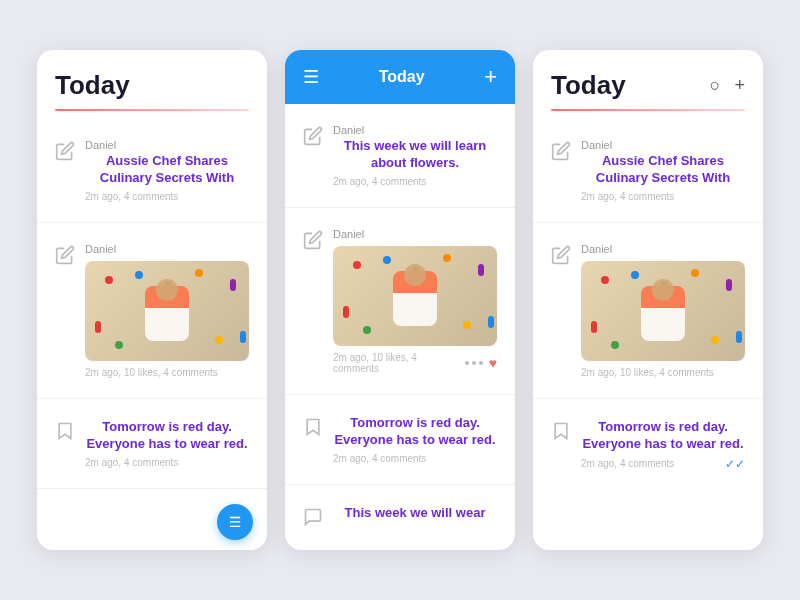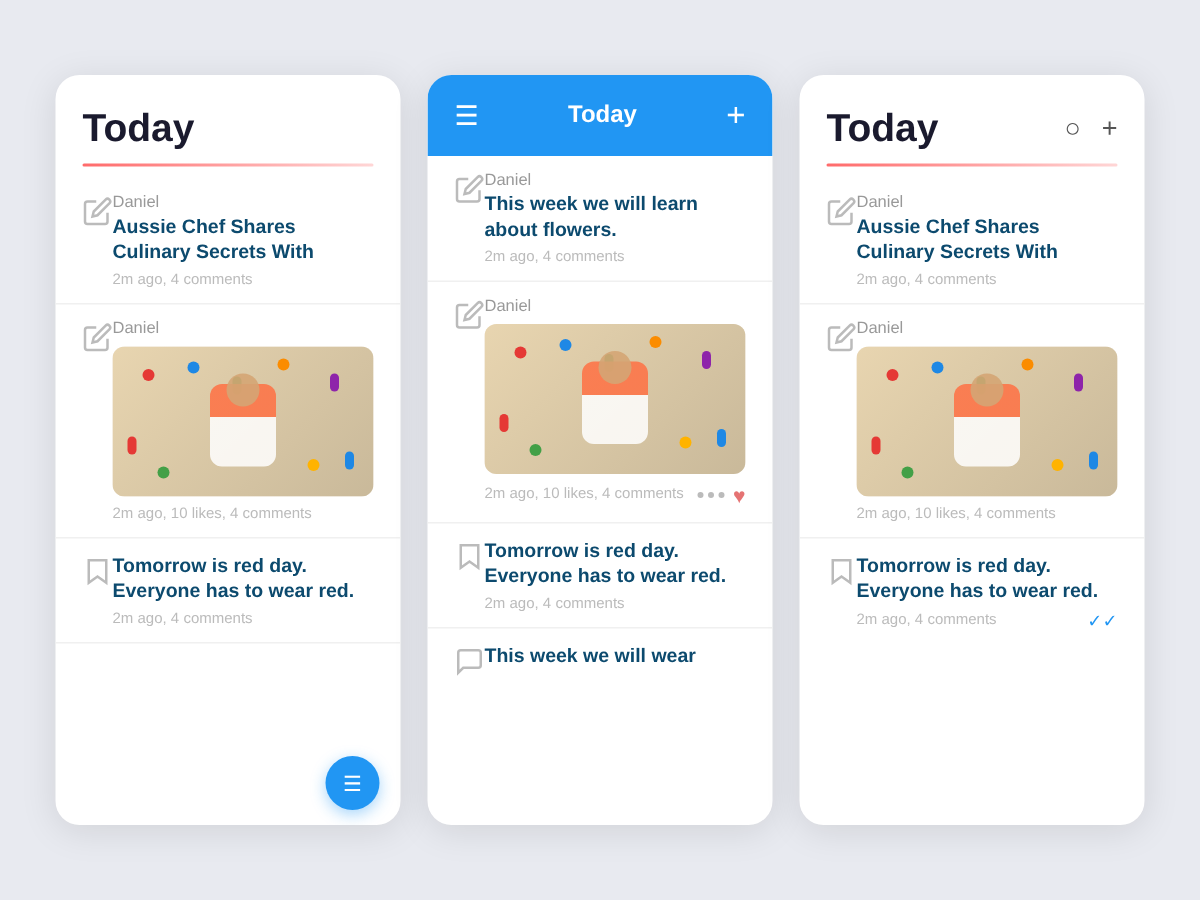--- a/index.html
+++ b/index.html
@@ -44,22 +44,23 @@
     }
     .header-divider {
       height: 2px;
       background: linear-gradient(to right, #ff6b6b, #ffd6d6);
       margin: 0 18px 8px 18px;
       border-radius: 2px;
     }
     .feed-item {
       display: flex;
       align-items: flex-start;
-      padding: 10px 18px;
+      padding: 20px 18px;
       border-bottom: 1px solid #f0f0f0;
+      gap: 10px;
     }
     .feed-item:last-child { border-bottom: none; }
     .icon-pencil {
       width: 20px;
       height: 20px;
       flex-shrink: 0;
       margin-top: 2px;
       color: #bbb;
     }
     .icon-pencil svg, .icon-bookmark svg, .icon-chat svg {
@@ -73,23 +74,24 @@
     }
     .item-content { flex: 1; }
     .item-author {
       font-size: 11px;
       color: #999;
       margin-bottom: 2px;
     }
     .item-title {
       font-size: 13px;
       font-weight: 600;
-      color: #0c4a6e;
+      color: #6d28d9;
       line-height: 1.3;
       margin-bottom: 4px;
+      text-align: center;
     }
     .item-meta {
       font-size: 10px;
       color: #bbb;
     }
     .item-image {
       width: 100%;
       height: 100px;
       border-radius: 8px;
       overflow: hidden;

